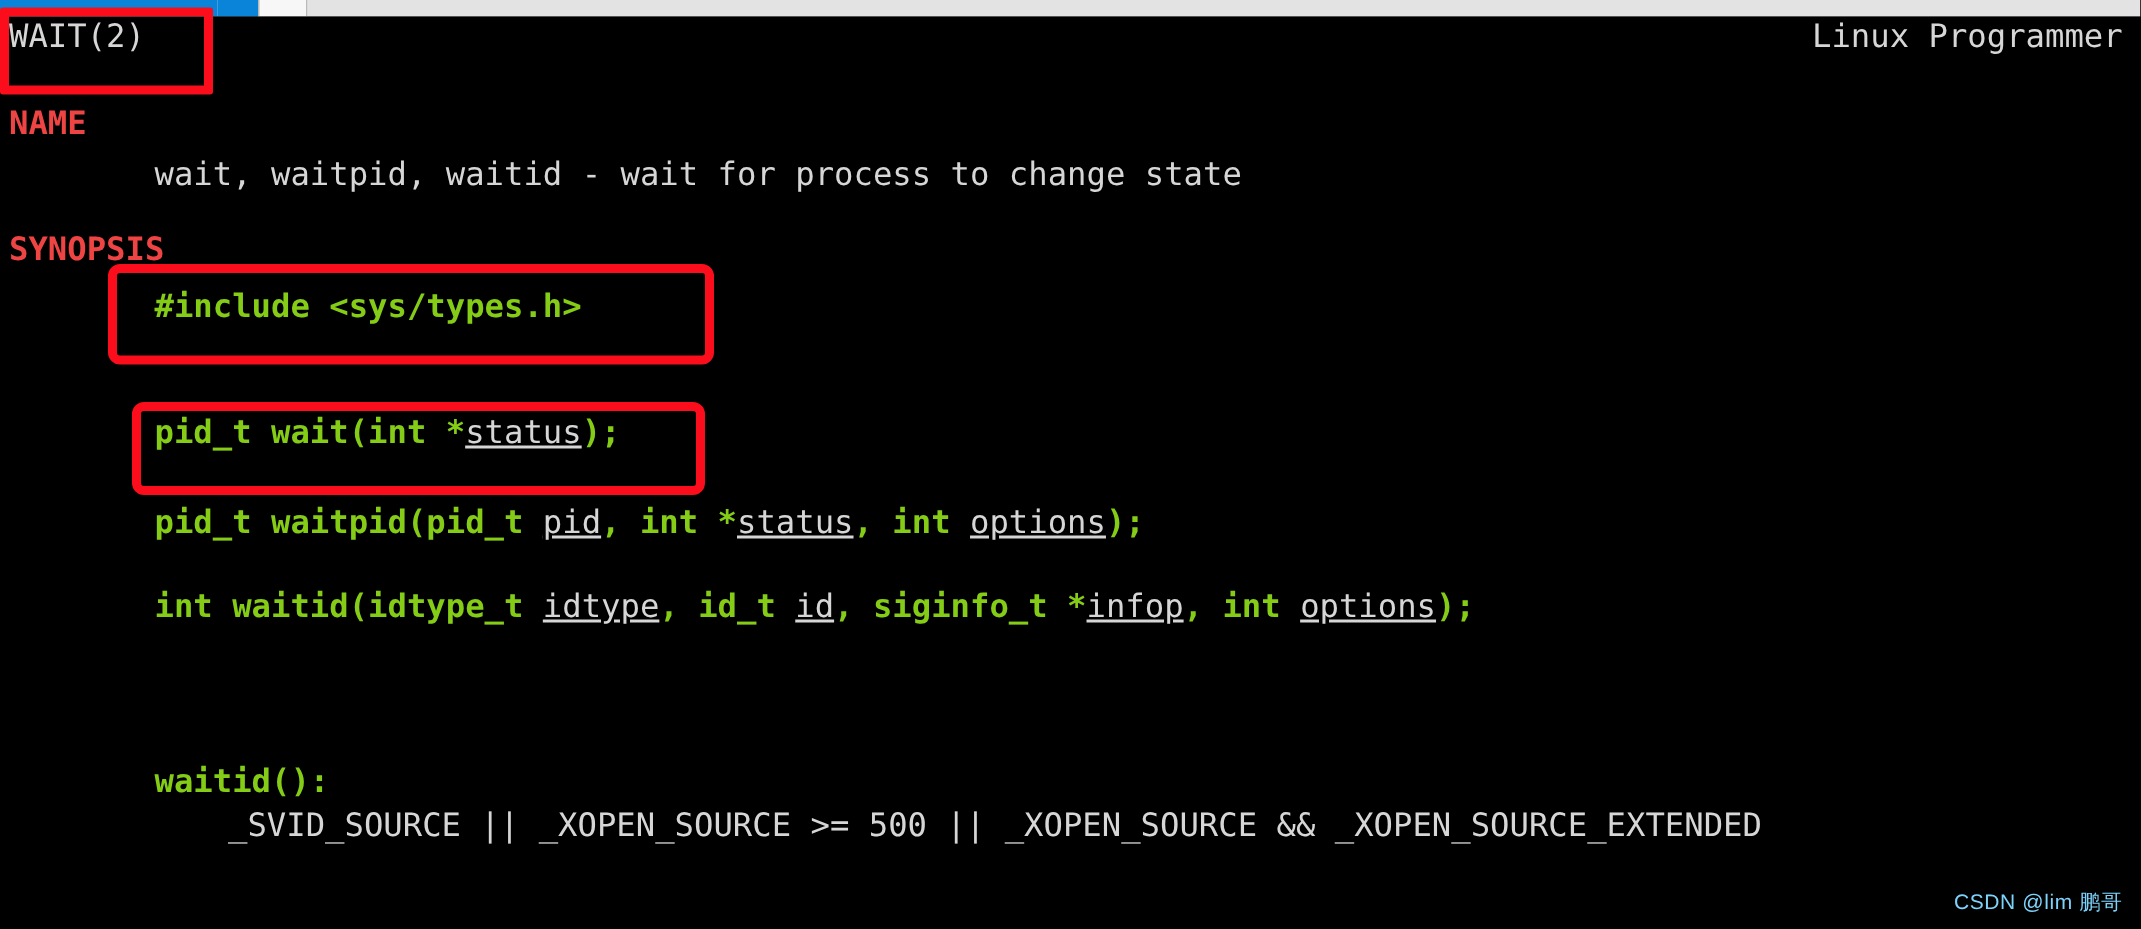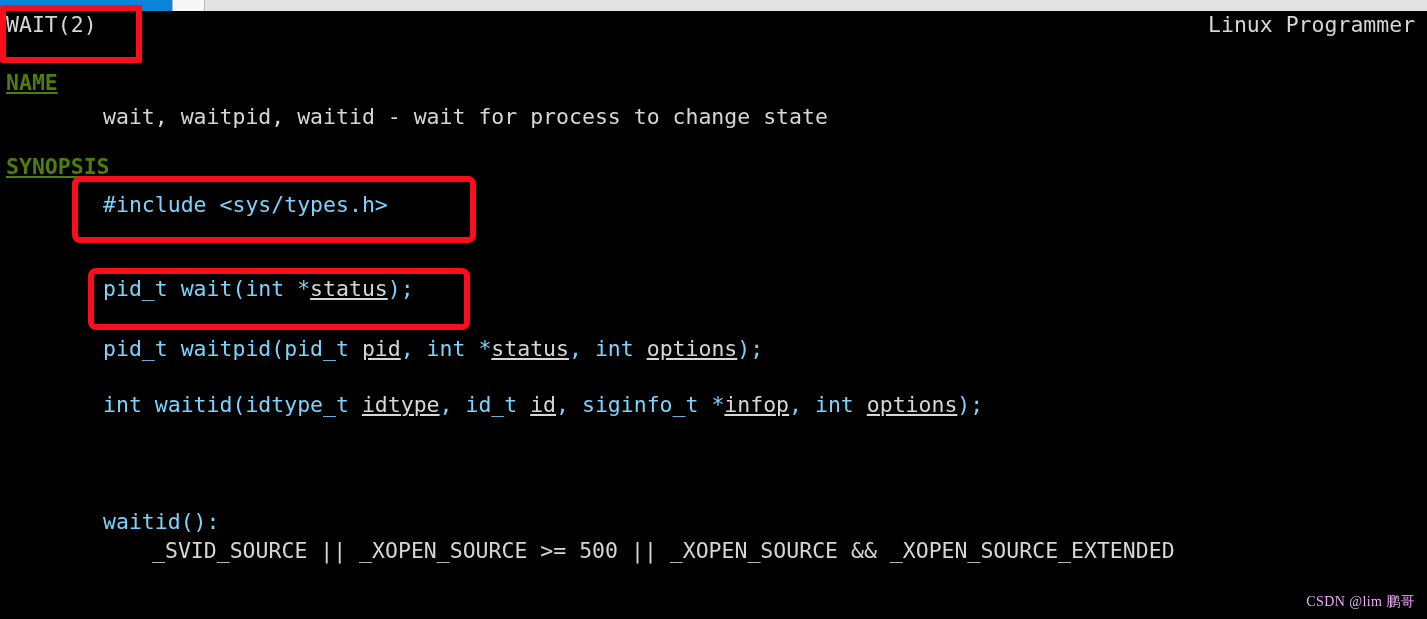--- a/index.html
+++ b/index.html
@@ -71,23 +71,23 @@
     font-size: 21.5px;
     line-height: 30px;
     white-space: pre;
     font-family: "DejaVu Sans Mono", "Liberation Mono", monospace;
   }
   .line {
     position: absolute;
     left: 0;
     white-space: pre;
   }
-  .b { font-weight: normal; color: #7dd3fc; }
+  .b { font-weight: bold; color: #84cc16; }
   .u { text-decoration: underline; }
-  .hdr { font-weight: bold; color: #4d7c0f; text-decoration: underline; }
+  .hdr { font-weight: bold; color: #ef4444; }
 
   
   #hdr-left  { left: 6px;  top: 10px; }
   #hdr-right { left: 1208px; top: 10px; }
 
   #l-name        { left: 6px;   top: 68px; }
   #l-namebody    { left: 103px; top: 102px; text-align: center; }
   #l-synopsis    { left: 6px;   top: 152px; }
   #l-inc1        { left: 103px; top: 190px; }
   #l-inc2        { left: 103px; top: 218px; }
@@ -109,23 +109,23 @@
   }
   #box-title    { left: 0px;  top: 5px;   width: 142px; height: 58px;  border-radius: 2px; }
   #box-includes { left: 72px; top: 176px; width: 404px; height: 67px;  border-radius: 8px; }
   #box-wait     { left: 88px; top: 268px; width: 382px; height: 62px;  border-radius: 8px; }
 
   
   #watermark {
     position: absolute;
     right: 12px;
     bottom: 8px;
-    color: #f0abfc;
+    color: #7dd3fc;
     font-size: 14px;
-    font-family: Liberation Serif, serif;
+    font-family: Liberation Sans, sans-serif;
     letter-spacing: .4px;
     white-space: pre;
   }
 </style>
 </head>
 <body>
 
 <div id="screen">
 
   <div id="topbar">

